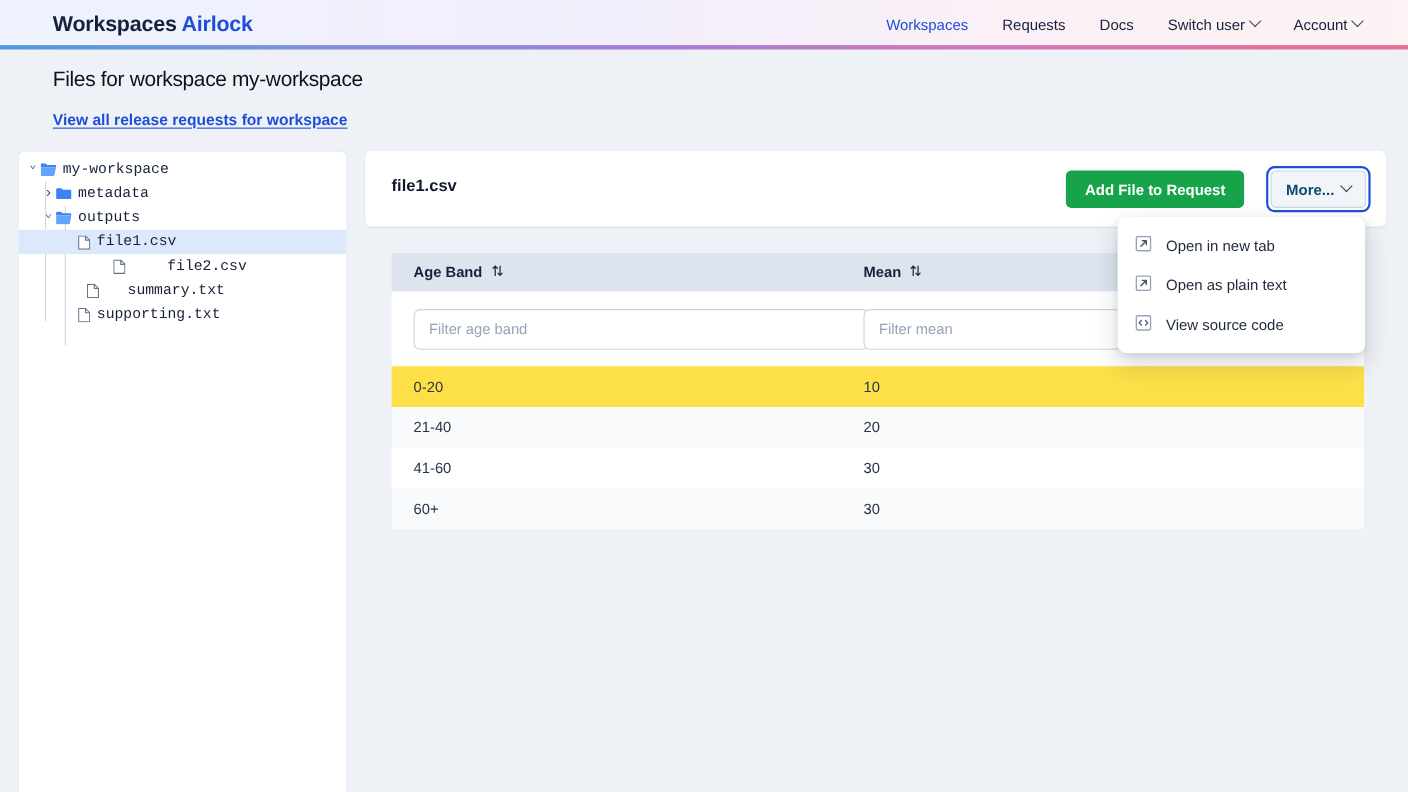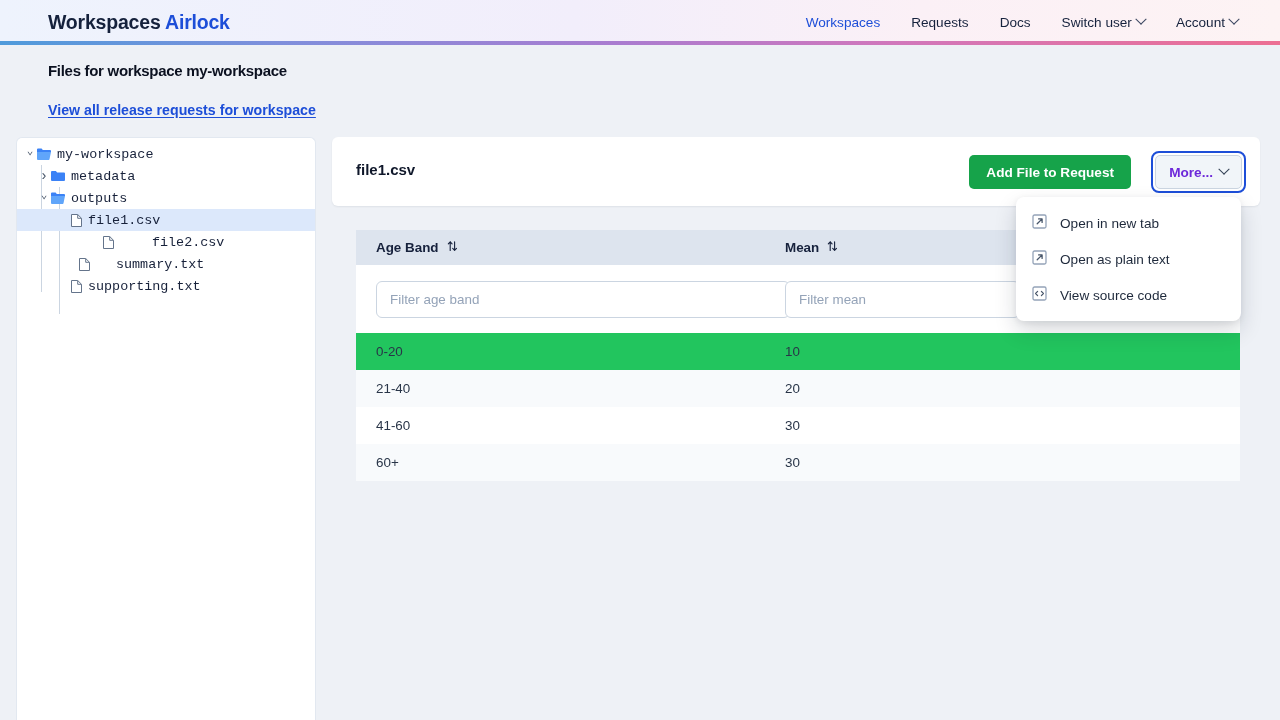--- a/index.html
+++ b/index.html
@@ -46,21 +46,21 @@
   }
   #gradbar {
     position: absolute; top: 41px; left: 0;
     width: 1280px; height: 4px;
     background: linear-gradient(90deg,#4f9bdb 0%, #7f8fdc 22%, #a97cd0 48%, #d177bb 70%, #ec6f93 100%);
   }
 
   
   #page-title {
     position: absolute; left: 48px; top: 62px;
-    font-size: 15px; font-weight: bold; color: #0b1120;
+    font-size: 19px; font-weight: normal; color: #0b1120;
     letter-spacing: -0.3px; white-space: nowrap;
   }
   #releases-link {
     position: absolute; left: 48px; top: 102px;
     font-size: 14.2px; font-weight: bold; color: #1d4ed8;
     text-decoration: underline; text-underline-offset: 2px;
     white-space: nowrap;
   }
 
   
@@ -116,21 +116,21 @@
     font-size: 13.6px; font-weight: bold;
     cursor: pointer; white-space: nowrap;
   }
   #more-btn-wrap {
     position: absolute; right: 14px; top: 14px;
     border: 2px solid #1d4ed8; border-radius: 8px;
     padding: 2px; background: #ffffff;
   }
   #more-btn {
     height: 34px; padding: 0 13px;
-    background: #f1f5f9; color: #6d28d9;
+    background: #f1f5f9; color: #0c4a6e;
     border: 1px solid #cbd5e1; border-radius: 5px;
     font-family: "Liberation Sans", sans-serif;
     font-size: 13.6px; font-weight: bold;
     display: inline-flex; align-items: center; gap: 7px;
     cursor: pointer; white-space: nowrap;
   }
   #more-btn .caret { border-color: #334155; }
 
   
   #dropdown {
@@ -175,21 +175,21 @@
     height: 37px; width: 414px;
     border: 1px solid #cbd5e1; border-radius: 6px;
     padding: 0 13px;
     font-family: "Liberation Sans", sans-serif;
     font-size: 13.4px; color: #334155;
     background: #ffffff; outline: none;
   }
   .filter-input::placeholder { color: #94a3b8; }
   .filter-input.narrow { width: 235px; }
   .trow { height: 37px; display: flex; align-items: center; color: #293548; }
-  .trow.odd  { background: #22c55e; }
+  .trow.odd  { background: #fde047; }
   .trow.even { background: #f8fafc; }
   .trow.white { background: #ffffff; }
   .cell-a { width: 429px; padding-left: 20px; }
   .cell-b { width: 250px; }
 </style>
 </head>
 <body>
 
 <div id="topnav">
   <div id="brand">

